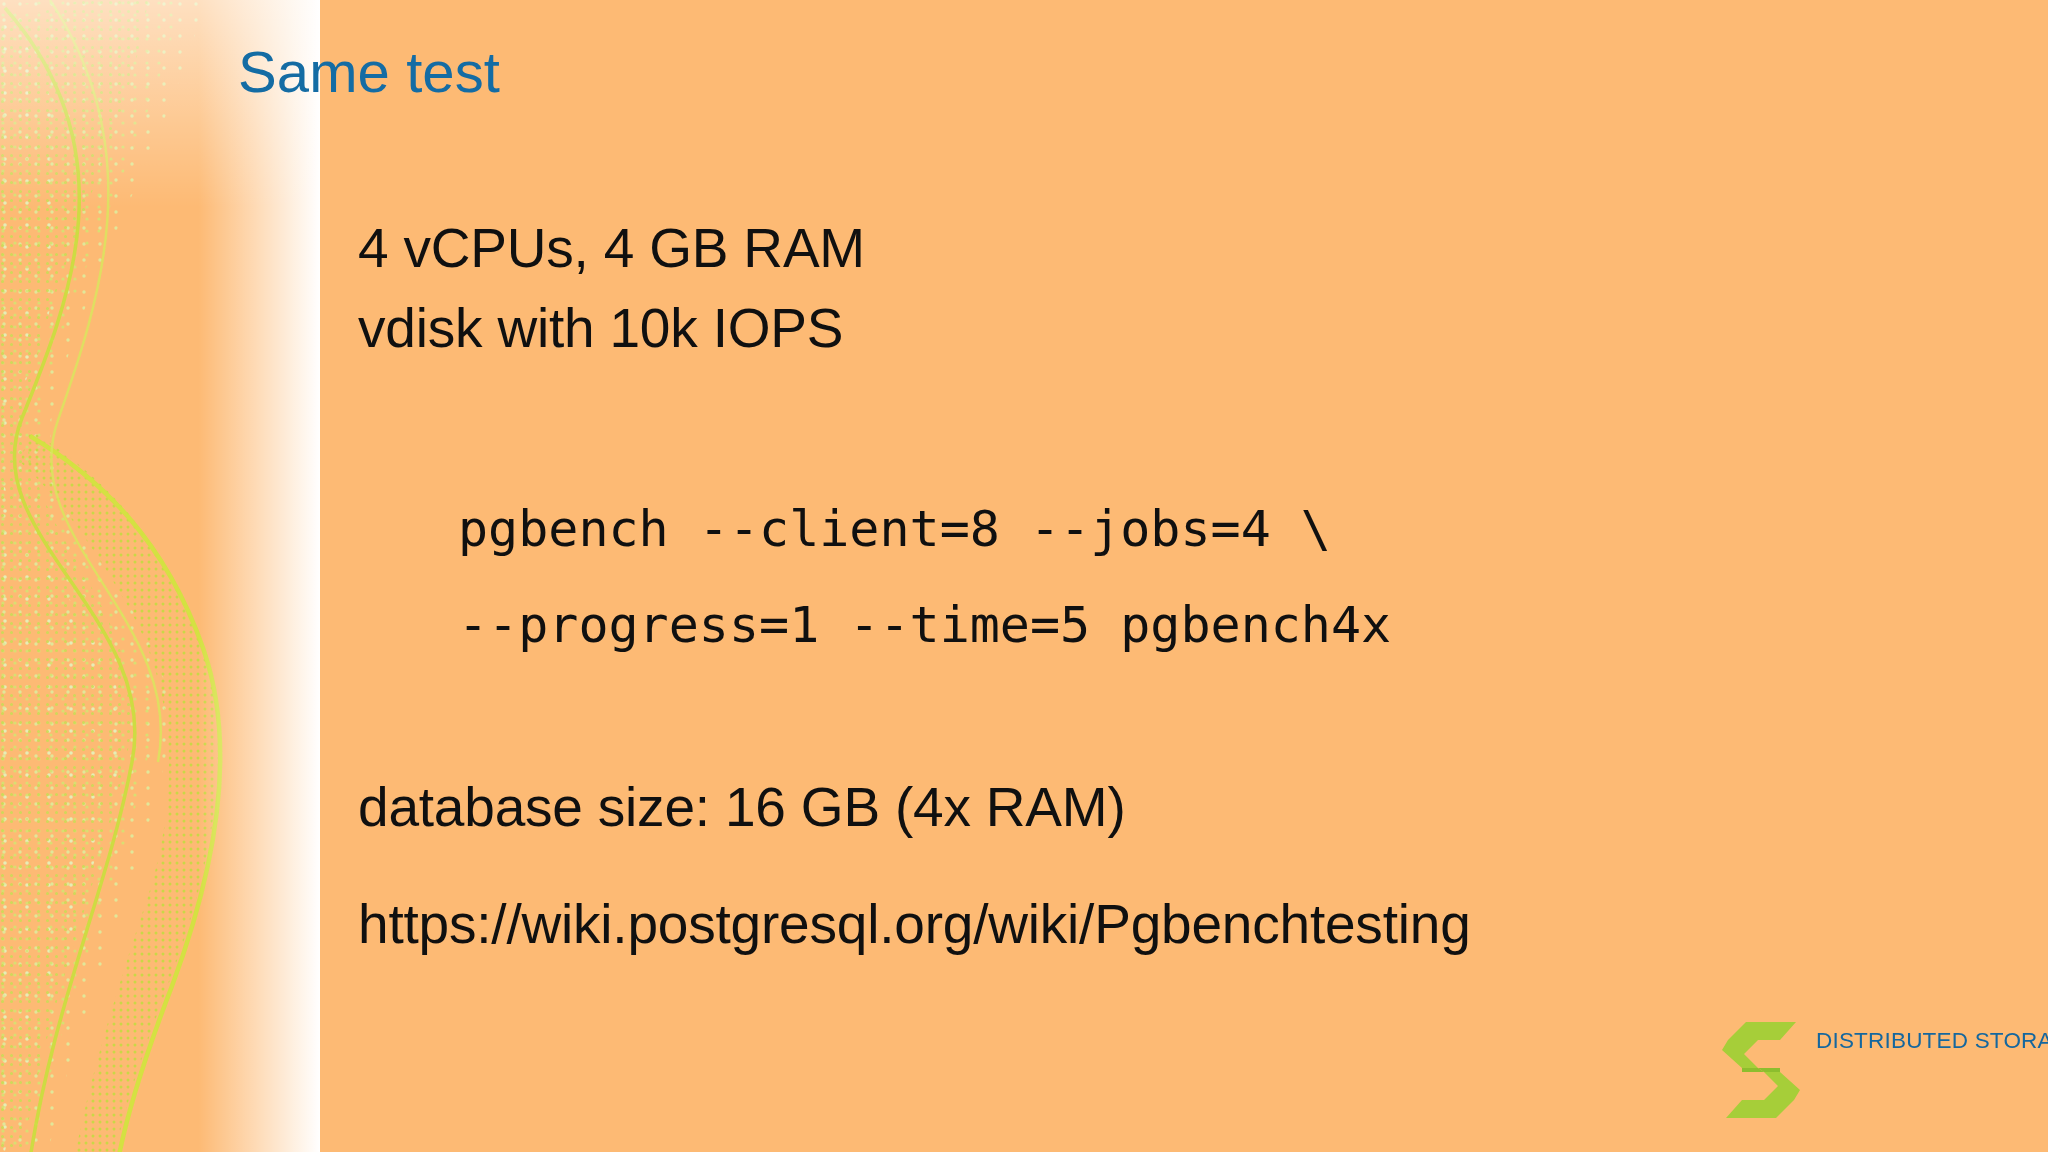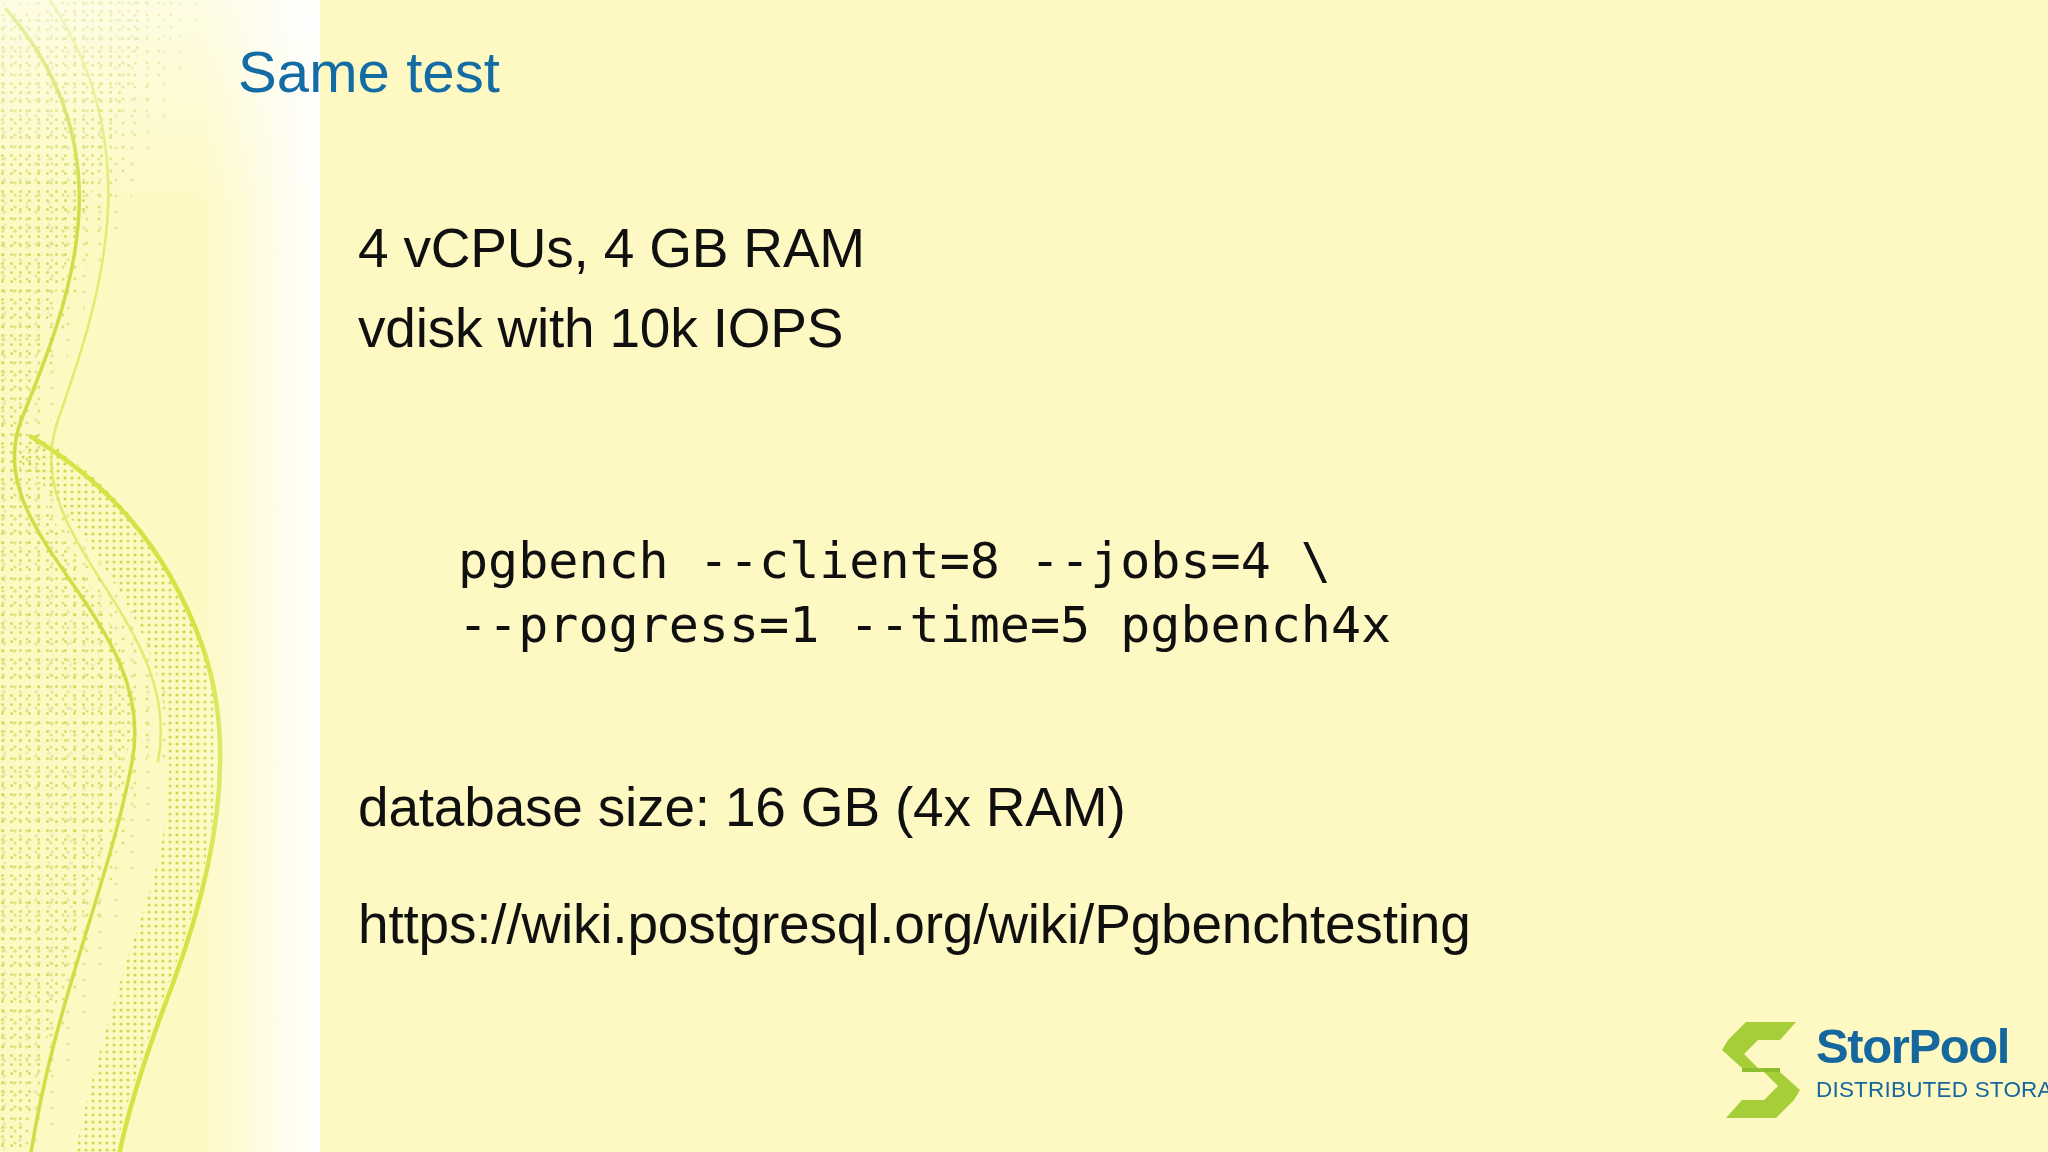--- a/index.html
+++ b/index.html
@@ -5,21 +5,21 @@
 <style>
   html, body {
     margin: 0;
     padding: 0;
     background: #ffffff;
   }
   #slide {
     position: relative;
     width: 2048px;
     height: 1152px;
-    background: #fef9c3;
+    background: #fdba74;
     overflow: hidden;
     font-family: "Liberation Sans", sans-serif;
   }
 
   
   #decor-wave {
     position: absolute;
     left: 0;
     top: 0;
     width: 320px;
@@ -58,21 +58,21 @@
   .code-line {
     position: absolute;
     left: 458px;
     font-family: "DejaVu Sans Mono", "Liberation Mono", monospace;
     font-size: 50px;
     font-weight: 400;
     color: #101010;
     white-space: pre;
     letter-spacing: 0px;
   }
-  #code-line-1 { top: 500px; margin-top: 32px; }
+  #code-line-1 { top: 500px; }
   #code-line-2 { top: 596px; }
 
   
   #storpool-logo {
     position: absolute;
     left: 1718px;
     top: 1020px;
     width: 310px;
     height: 104px;
   }
@@ -194,18 +194,17 @@
                L 24,48 L 4,30 Z" fill="#A6CE39"></path>
 
       <path d="M 76,80 L 58,98 L 8,98 L 24,80 L 46,80 L 60,66 L 46,52
                L 62,52 L 82,70 Z" fill="#A6CE39"></path>
 
       <path d="M 40,48 L 62,48 L 62,52 L 46,52 Z" fill="#8CBE2E"></path>
       <path d="M 24,48 L 40,48 L 46,52 L 24,52 Z" fill="#8CBE2E"></path>
     </svg>
 
     <div id="logo-text-group">
-      <div id="logo-wordmark">StorPool</div>
       <div id="logo-tagline">DISTRIBUTED STORAGE</div>
     </div>
   </div>
 
 </div>
 
 </body></html>

